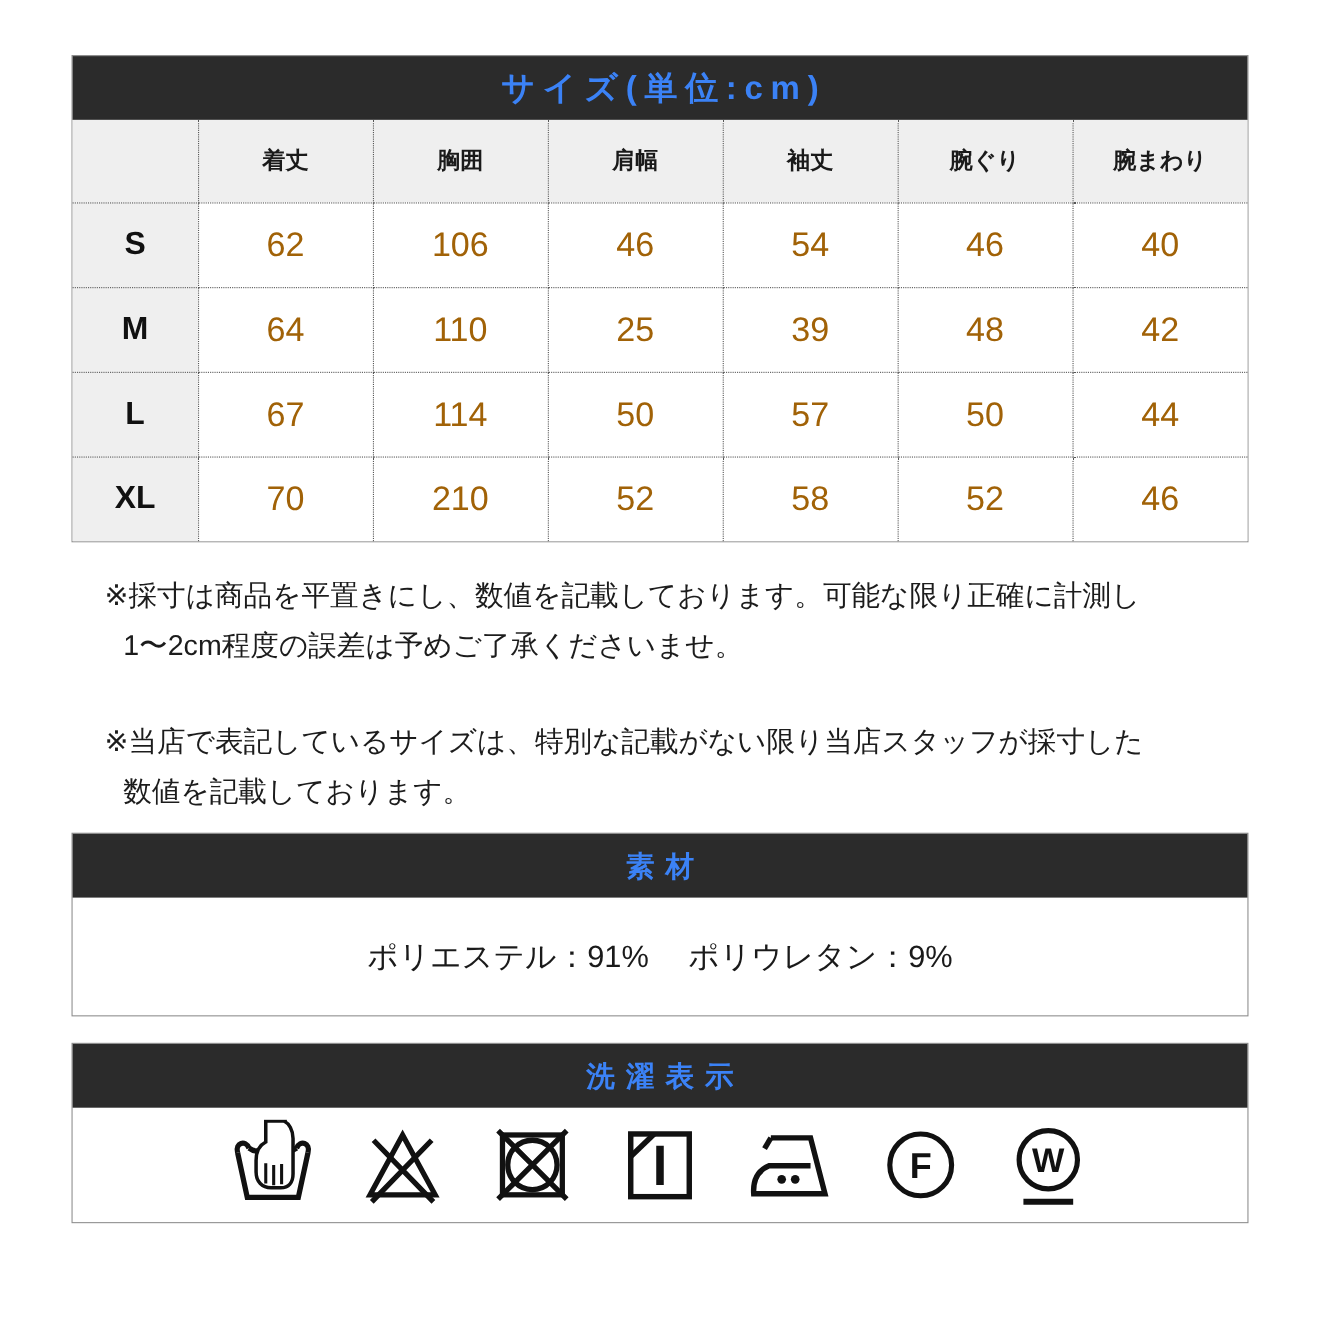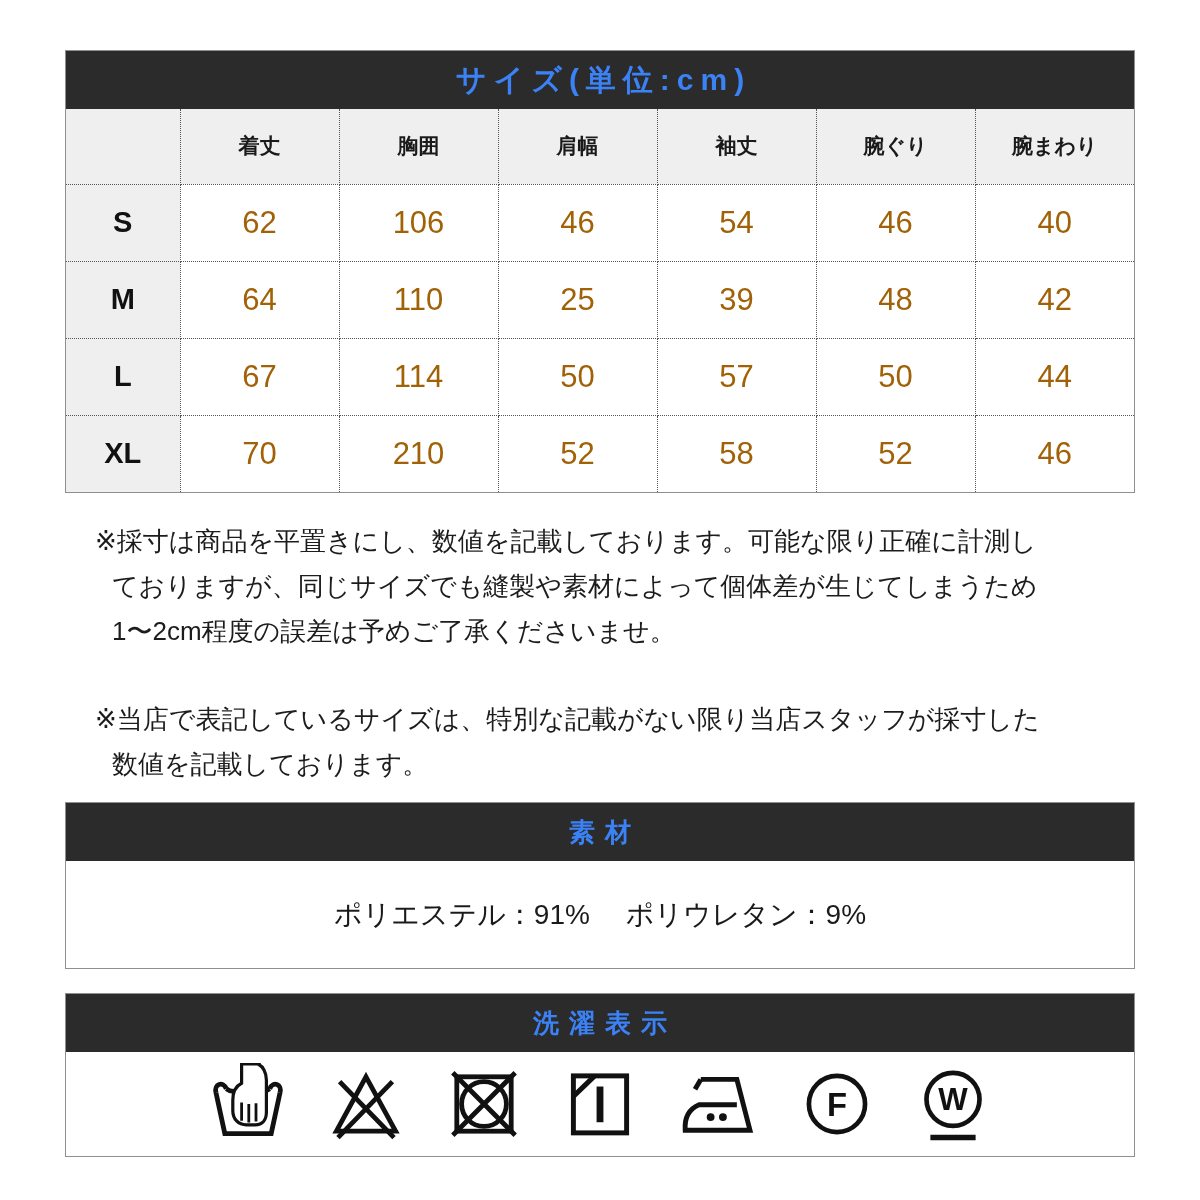--- a/index.html
+++ b/index.html
@@ -123,21 +123,20 @@
           <td>58</td>
           <td>52</td>
           <td>46</td>
         </tr>
       </tbody>
     </table>
   </div>
 
   <div class="note note-1">
     <div>※採寸は商品を平置きにし、数値を記載しております。可能な限り正確に計測し</div>
-    <div class="cont">ておりますが、同じサイズでも縫製や素材によって個体差が生じてしまうため</div>
     <div class="cont">1〜2cm程度の誤差は予めご了承くださいませ。</div>
   </div>
 
   <div class="note note-2">
     <div>※当店で表記しているサイズは、特別な記載がない限り当店スタッフが採寸した</div>
     <div class="cont">数値を記載しております。</div>
   </div>
 
   <div class="panel material">
     <div class="bar sub-title">素材</div>

